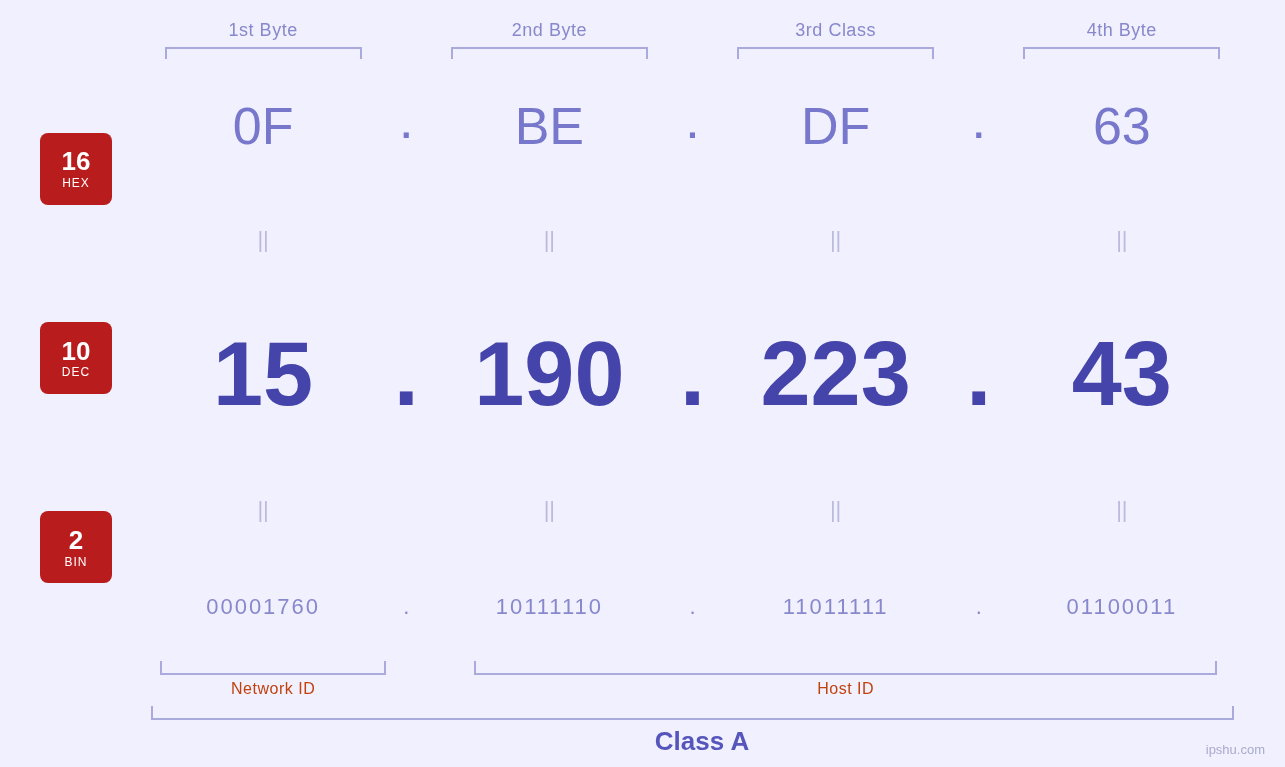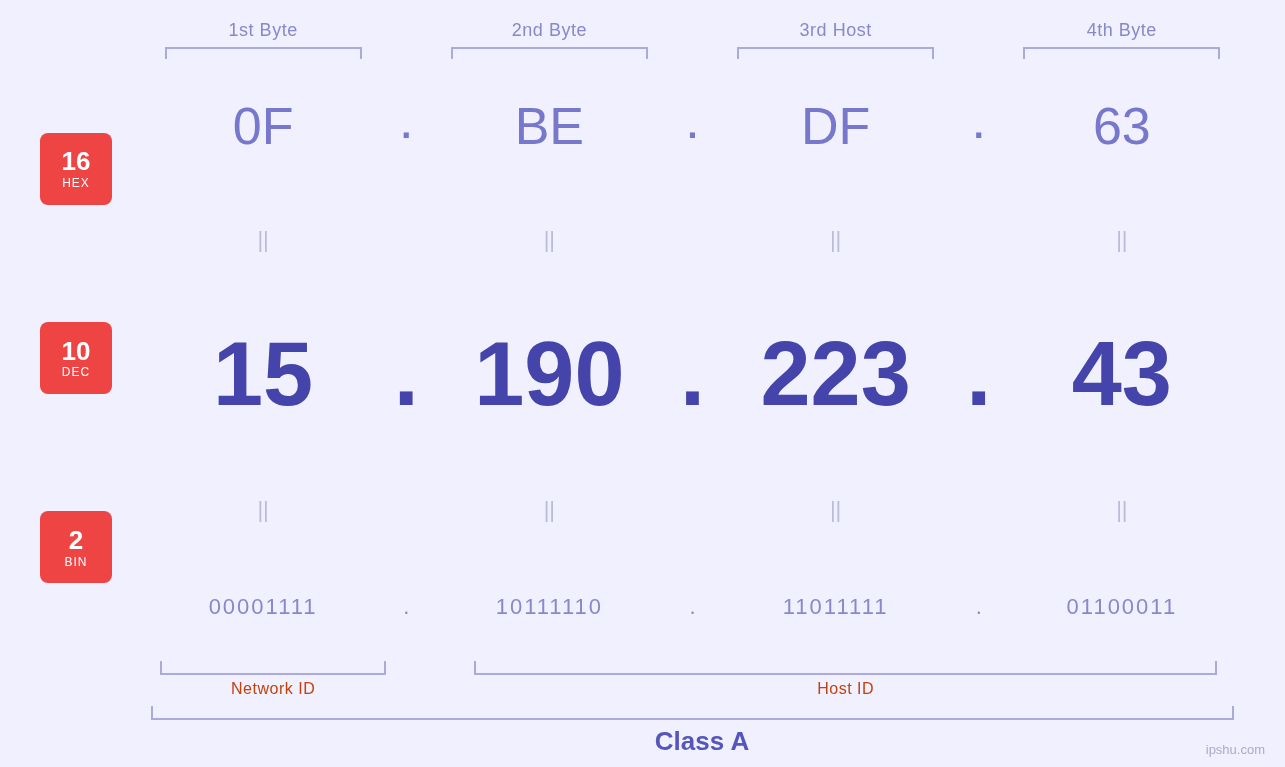--- a/index.html
+++ b/index.html
@@ -51,21 +51,21 @@
       display: flex;
       flex-direction: column;
       justify-content: space-around;
       width: 100px;
       gap: 10px;
       padding-top: 20px;
       padding-bottom: 20px;
     }
 
     .badge {
-      background: #ef4444;
+      background: #b91c1c;
       color: white;
       border-radius: 8px;
       width: 72px;
       height: 72px;
       display: flex;
       flex-direction: column;
       align-items: center;
       justify-content: center;
     }
 
@@ -202,21 +202,21 @@
       <span class="byte-label">1st Byte</span>
       <div class="bracket-top"></div>
     </div>
     <div style="width:40px;"></div>
     <div class="byte-col">
       <span class="byte-label">2nd Byte</span>
       <div class="bracket-top"></div>
     </div>
     <div style="width:40px;"></div>
     <div class="byte-col">
-      <span class="byte-label">3rd Host</span>
+      <span class="byte-label">3rd Class</span>
       <div class="bracket-top"></div>
     </div>
     <div style="width:40px;"></div>
     <div class="byte-col">
       <span class="byte-label">4th Byte</span>
       <div class="bracket-top"></div>
     </div>
   </div>
 
   <div style="display:flex; width:100%; flex:1;">
@@ -301,21 +301,21 @@
         <div style="width:40px;"></div>
         <div class="val-cell"><span style="color:#bbbbdd;font-size:22px;">||</span></div>
         <div style="width:40px;"></div>
         <div class="val-cell"><span style="color:#bbbbdd;font-size:22px;">||</span></div>
         <div style="width:40px;"></div>
         <div class="val-cell"><span style="color:#bbbbdd;font-size:22px;">||</span></div>
       </div>
 
       <div style="display:flex; align-items:center; justify-content:space-around; padding: 4px 0;">
         <div class="val-cell">
-          <span class="bin-val">00001111</span>
+          <span class="bin-val">00001760</span>
         </div>
         <div class="separator-dot">
           <span style="color:#8888cc;font-size:22px;">.</span>
         </div>
         <div class="val-cell">
           <span class="bin-val">10111110</span>
         </div>
         <div class="separator-dot">
           <span style="color:#8888cc;font-size:22px;">.</span>
         </div>

